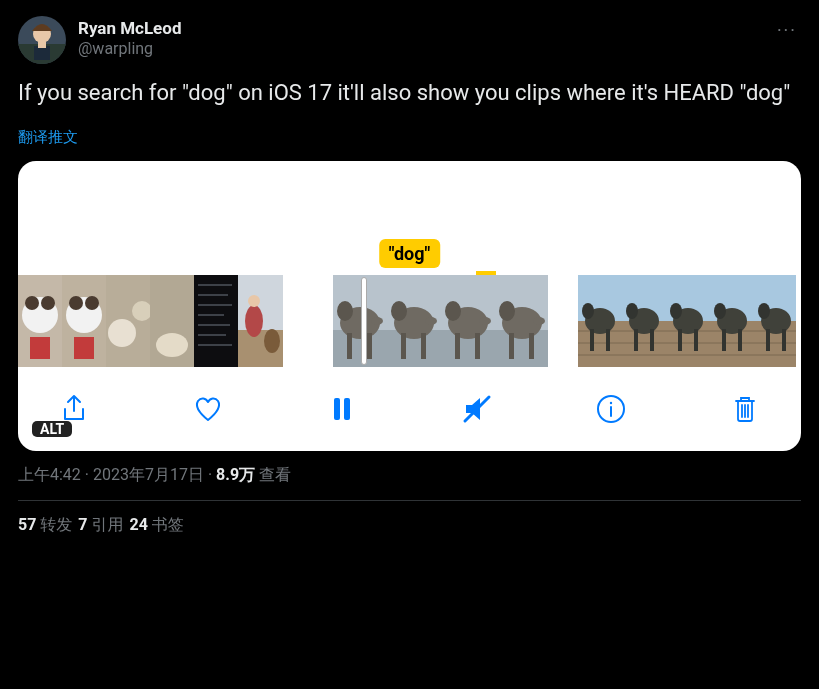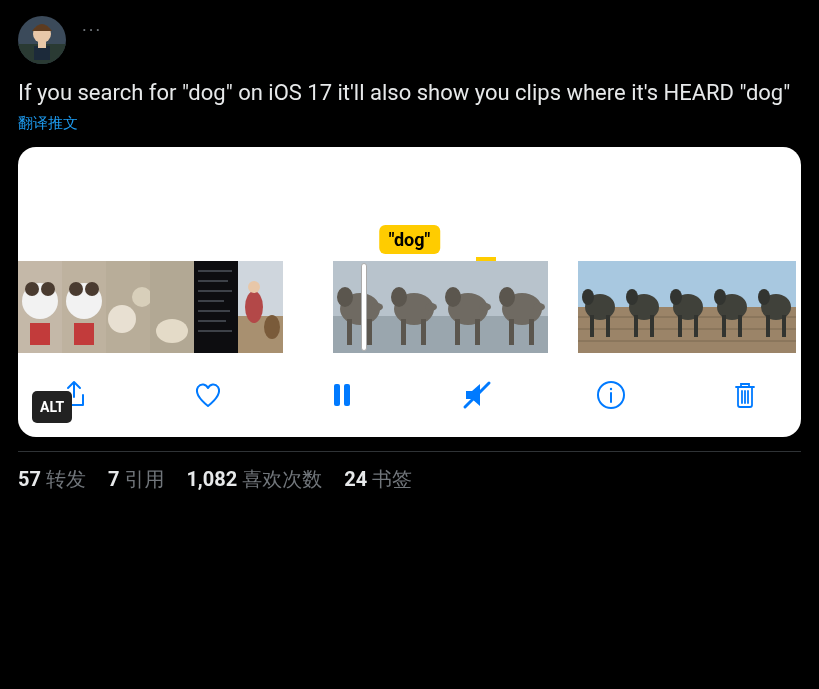--- a/index.html
+++ b/index.html
@@ -6,60 +6,64 @@
   html, body { width: 819px; height: 689px; background: #000; font-family: -apple-system, BlinkMacSystemFont, "Segoe UI", Roboto, Helvetica, Arial, sans-serif; color: #e7e9ea; overflow: hidden; }
   .tweet { padding: 16px 18px 8px 18px; }
   .header { display: flex; align-items: flex-start; gap: 12px; }
   .avatar { width: 48px; height: 48px; border-radius: 50%; flex-shrink: 0; overflow: hidden; }
   .avatar svg { width: 100%; height: 100%; display: block; }
   .names { flex: 1; display: flex; flex-direction: column; line-height: 1.25; padding-top: 2px; }
   .display-name { font-weight: 700; font-size: 17px; color: #e7e9ea; }
   .handle { font-size: 16px; color: #71767b; }
   .more-btn { color: #71767b; padding: 4px; cursor: pointer; letter-spacing: 2px; font-size: 18px; }
   .body-text { margin-top: 14px; font-size: 22px; line-height: 1.35; color: #e7e9ea; word-wrap: break-word; }
-  .translate-link { display: inline-block; margin-top: 6px; color: #1d9bf0; font-size: 15px; cursor: pointer; }
+  .translate-link { display: inline-block; margin-top: 20px; color: #1d9bf0; font-size: 15px; cursor: pointer; }
   .media-card { margin-top: 14px; border-radius: 18px; overflow: hidden; position: relative; background: #fff; }
   .timeline-area { background: #fff; display: flex; flex-direction: column; }
   .timeline-top { height: 114px; position: relative; }
   .dog-badge { position: absolute; left: 50%; transform: translateX(-50%); top: 78px; background: #ffcc00; color: #000; padding: 4px 10px; border-radius: 6px; font-weight: 700; font-size: 18px; }
   .timeline-tick { position: absolute; left: 58.5%; top: 110px; width: 20px; height: 6px; background: #ffcc00; }
   .timeline-strip { height: 92px; display: flex; align-items: stretch; gap: 0; background: #fff; }
   .clip-group { display: flex; height: 100%; }
   .clip-group.g1 { width: 265px; }
   .clip-group.g2 { width: 215px; margin-left: 50px; position: relative; }
   .clip-group.g3 { width: 218px; margin-left: 30px; }
   .playhead { position: absolute; left: 28px; top: 2px; bottom: 2px; width: 6px; background: #fff; border: 1px solid #aaa; border-radius: 3px; z-index: 2; }
   .toolbar { height: 84px; display: flex; align-items: center; justify-content: space-between; padding: 0 34px; }
   .tool-btn { width: 44px; height: 44px; display: flex; align-items: center; justify-content: center; cursor: pointer; }
   .tool-btn svg { width: 34px; height: 34px; stroke: #007aff; fill: none; stroke-width: 2; }
   .tool-btn.pause svg rect { fill: #007aff; stroke: none; }
   .tool-btn.mute svg { fill: #007aff; stroke: #007aff; }
   .tool-btn.trash svg { stroke-width: 1.8; }
-  .alt-badge { position: absolute; left: 14px; bottom: 14px; background: #222; color: #fff; font-size: 14px; font-weight: 700; padding: 8px 8px; border-radius: 5px; }
+  .alt-badge { position: absolute; left: 14px; bottom: 14px; background: #222; color: #fff; font-size: 14px; font-weight: 700; padding: 0 8px; border-radius: 5px; }
   .meta-line { margin-top: 14px; color: #71767b; font-size: 16px; }
   .meta-line .views-count { color: #e7e9ea; font-weight: 700; }
   .divider { border-top: 1px solid #2f3336; margin-top: 14px; }
-  .counts-row { display: flex; gap: 22px; padding: 14px 0 8px 0; font-size: 20px; }
+  .counts-row { display: flex; gap: 6px; padding: 14px 0 8px 0; font-size: 16px; }
   .counts-row .count { color: #71767b; }
   .counts-row .count .n { color: #e7e9ea; font-weight: 700; }
 </style>
 </head>
 <body>
 
 <div class="tweet">
   <div class="header">
     <div class="avatar">
       <svg viewBox="0 0 48 48">
         <rect width="48" height="48" fill="#3b4a5a"></rect>
         <rect x="0" y="28" width="48" height="20" fill="#2a3a33"></rect>
         <circle cx="24" cy="18" r="9" fill="#e8c7a8"></circle>
         <path d="M14 15 q10 -14 20 0" fill="#5d3b1f"></path>
         <rect x="16" y="30" width="16" height="14" fill="#1c2a3a"></rect>
         <rect x="20" y="26" width="8" height="6" fill="#e8c7a8"></rect>
       </svg>
+    </div>
+    <div class="names">
+      <span class="display-name">Ryan McLeod</span>
+      <span class="handle">@warpling</span>
     </div>
     <div class="more-btn">···</div>
   </div>
 
   <div class="body-text">If you search for "dog" on iOS 17 it'll also show you clips where it's HEARD "dog"</div>
   <span class="translate-link">翻译推文</span>
 
   <div class="media-card">
     <div class="timeline-area">
       <div class="timeline-top">
@@ -179,22 +183,29 @@
         <div class="tool-btn trash">
           <svg viewBox="0 0 34 34">
               <path d="M8 9 h18 M13 9 v-3 h8 v3 M10 9 v18 a2 2 0 0 0 2 2 h10 a2 2 0 0 0 2 -2 V9 M14 13 v12 M17 13 v12 M20 13 v12" stroke-linecap="round"></path>
             </svg>
         </div>
       </div>
     </div>
     <div class="alt-badge">ALT</div>
   </div>
 
+  <div class="meta-line">
+    <span>上午4:42</span>
+    ·
+    <span>2023年7月17日</span>
+    ·
+    <span class="views-count">8.9万</span>
+    <span>查看</span>
+  </div>
 
   <div class="divider"></div>
 
   <div class="counts-row">
     <div class="count"><span class="n">57</span> <span>转发</span></div>
     <div class="count"><span class="n">7</span> <span>引用</span></div>
-    <div class="count"><span class="n">1,082</span> <span>喜欢次数</span></div>
     <div class="count"><span class="n">24</span> <span>书签</span></div>
   </div>
 </div>
 
 </body></html>

